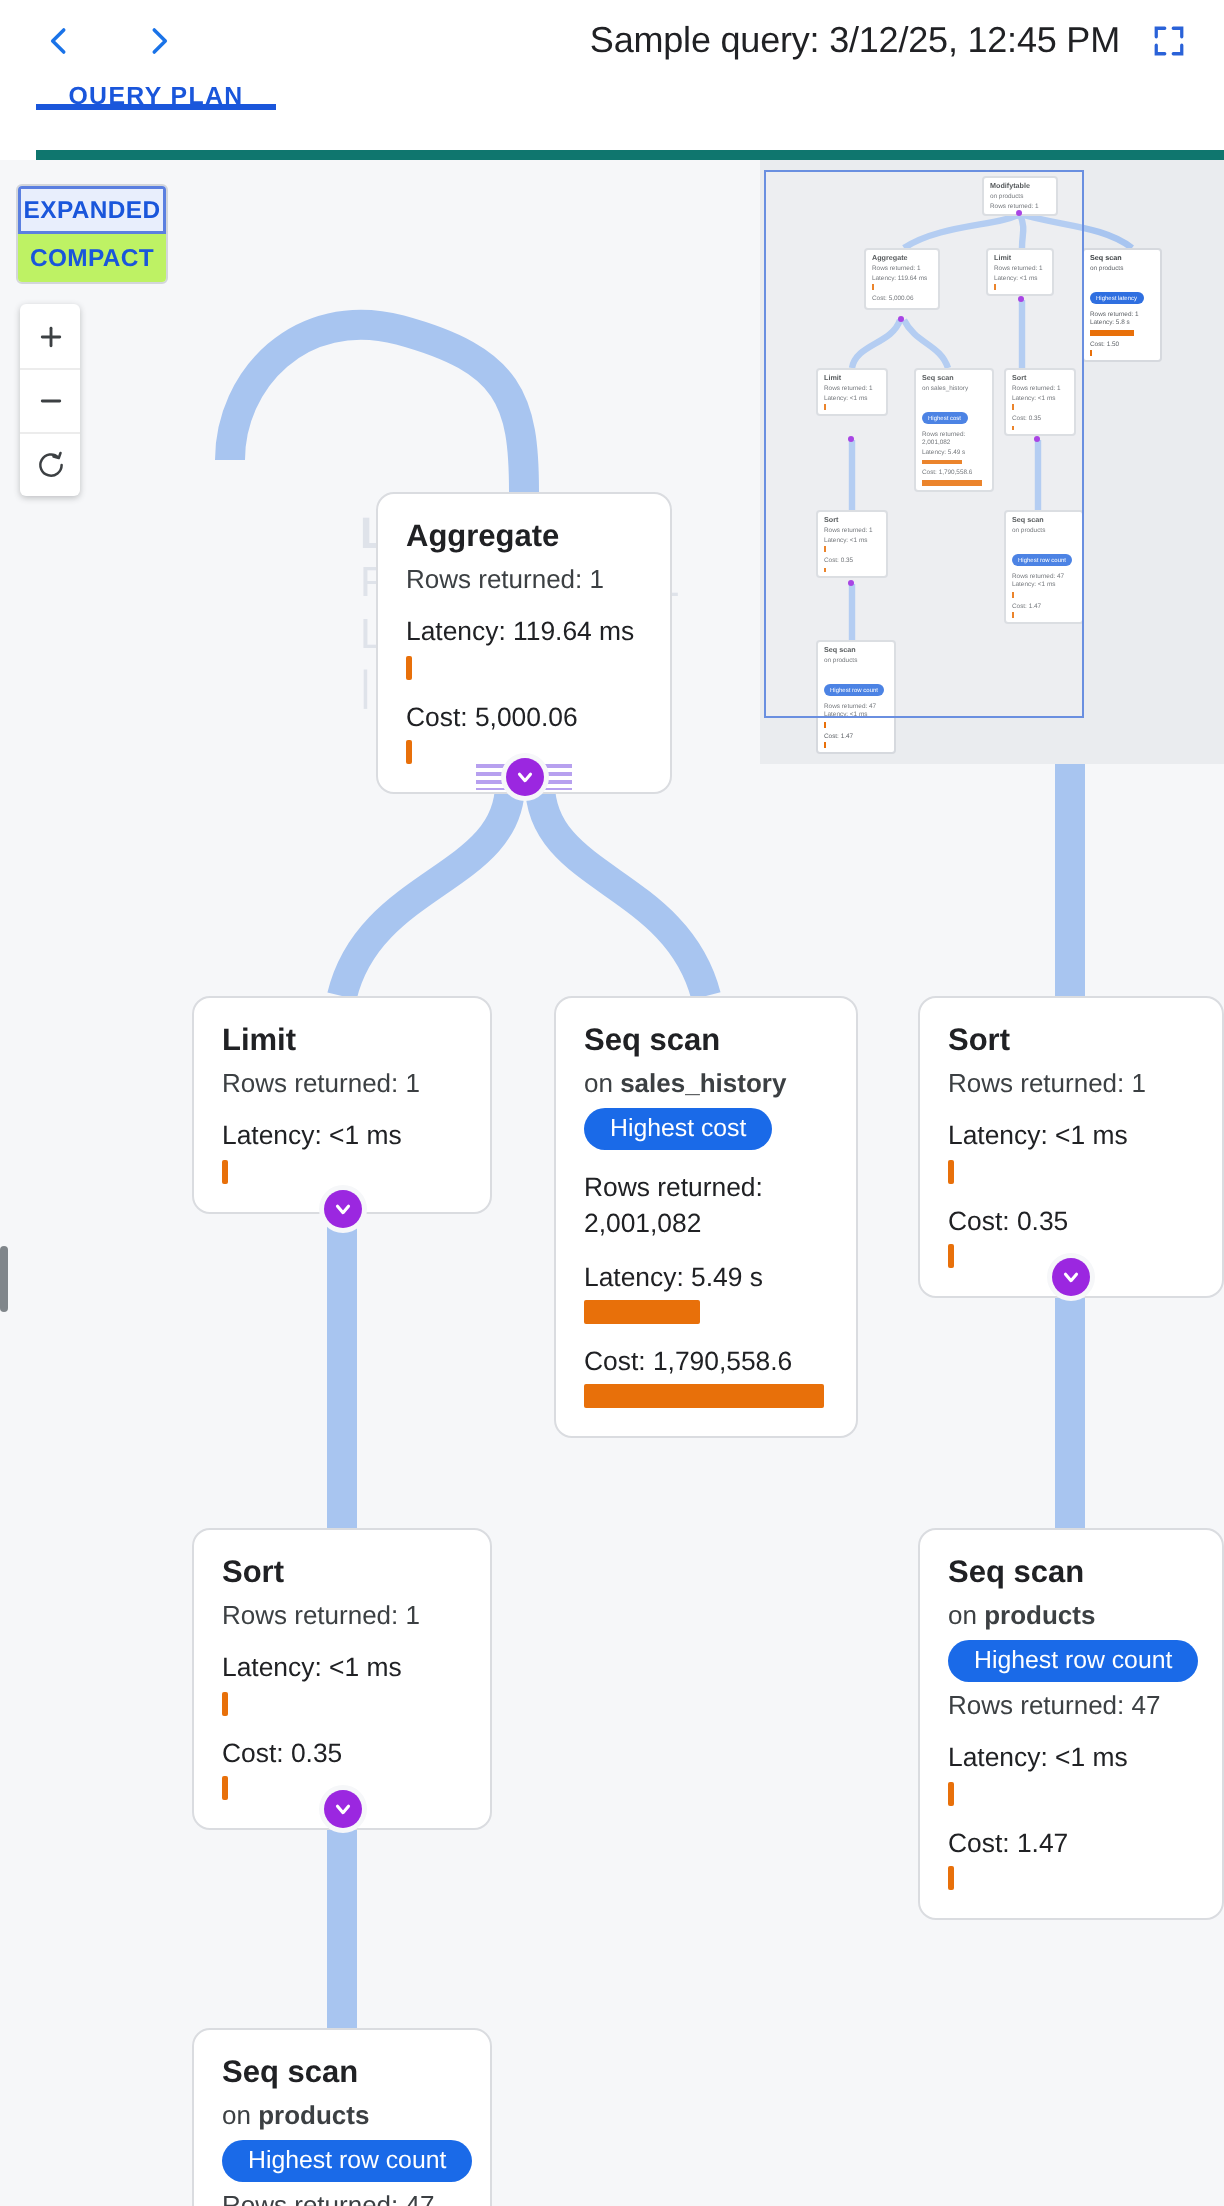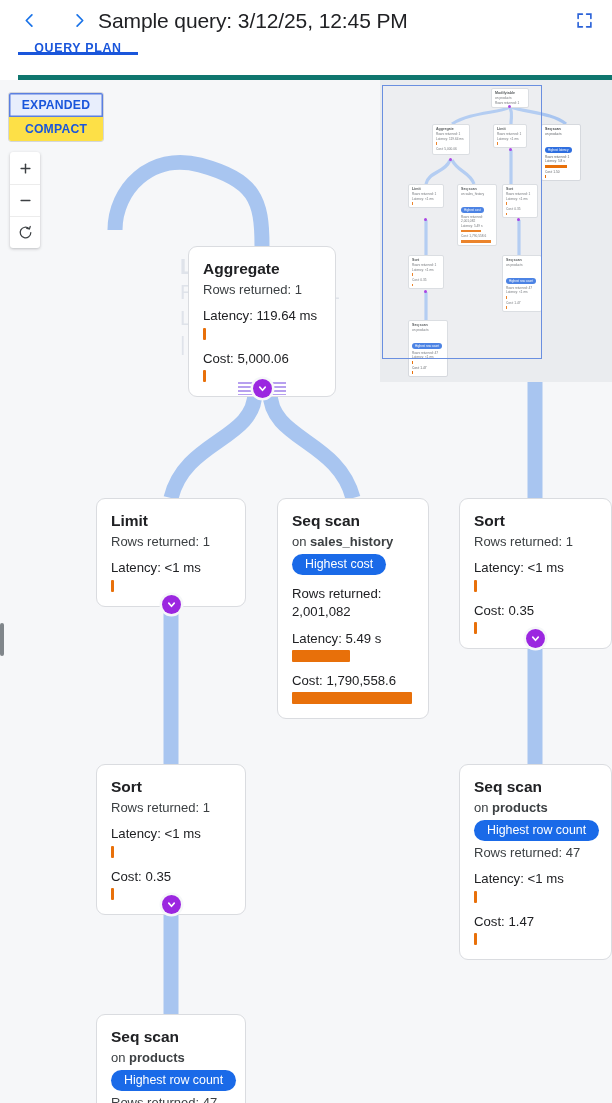--- a/index.html
+++ b/index.html
@@ -17,21 +17,21 @@
     background: #ffffff; display: flex; align-items: center;
   }
   .nav-arrow {
     width: 38px; height: 38px; display: flex; align-items: center; justify-content: center;
     color: #1a73e8; cursor: pointer; flex: none;
   }
   .nav-arrow svg { display: block; }
   .nav-prev { margin-left: 10px; }
   .nav-next { margin-left: 12px; }
   .header-title {
-    flex: 1; text-align: left; font-size: 21px; color: #202124;
+    flex: 1; text-align: right; font-size: 18px; color: #202124;
     font-weight: 400; letter-spacing: -0.1px; padding-right: 4px;
   }
   .fullscreen-btn {
     width: 40px; height: 40px; flex: none; display: flex;
     align-items: center; justify-content: center; cursor: pointer; margin-right: 8px;
   }
 
   
   .tabbar {
     position: absolute; top: 41px; left: 18px; width: 612px; height: 39px;
@@ -110,28 +110,28 @@
   #collapse-sort-left { left: 162px; top: 815px; }
   .stripes {
     position: absolute; height: 13px; width: 48px;
     background: repeating-linear-gradient(to bottom,
       #b7a0ef 0px, #b7a0ef 2px, #ffffff 2px, #ffffff 4px);
   }
   #stripes-aggregate { left: 238px; top: 302px; }
 
   
   .mode-toggle {
-    position: absolute; left: 8px; top: 12px; width: 96px;
+    position: absolute; left: 8px; top: 12px; width: 76px;
     background: #ffffff; border: 1px solid #d3d6db; border-radius: 3px;
     overflow: hidden; z-index: 5;
   }
   .mode-opt {
     height: 24px; display: flex; align-items: center; justify-content: center;
     font-size: 12.2px; font-weight: 600; color: #1a56db; letter-spacing: 0.2px;
-    cursor: pointer; background: #fde047;
+    cursor: pointer; background: #bef264;
   }
   .mode-opt.selected { background: #e8eefc; box-shadow: inset 0 0 0 1.5px #5b7fe0; }
 
   .zoom-stack {
     position: absolute; left: 10px; top: 72px; width: 30px;
     background: #ffffff; border-radius: 3px;
     box-shadow: 0 1px 3px rgba(60,64,67,.3); z-index: 5;
   }
   .zoom-btn {
     height: 32px; display: flex; align-items: center; justify-content: center;

